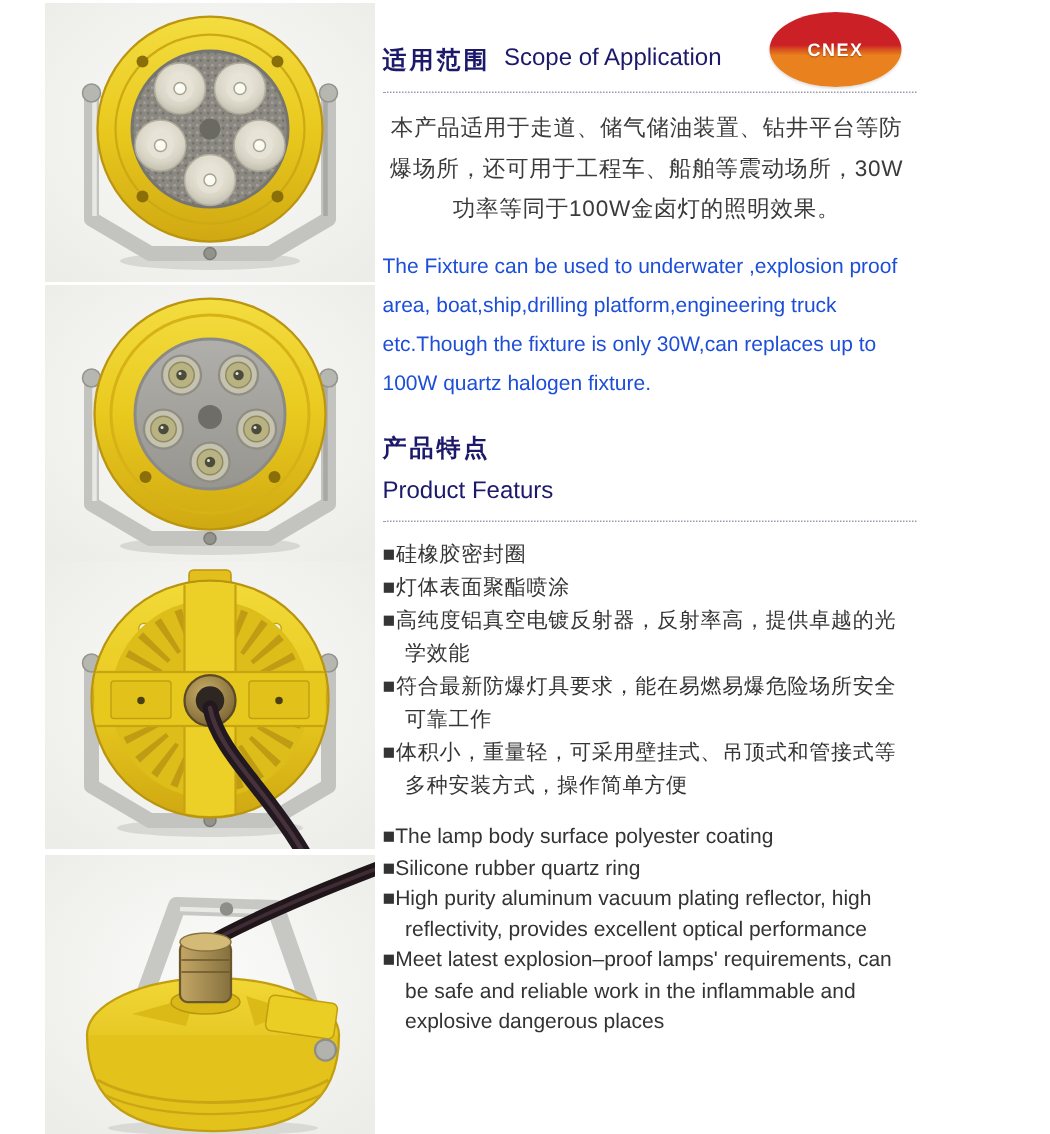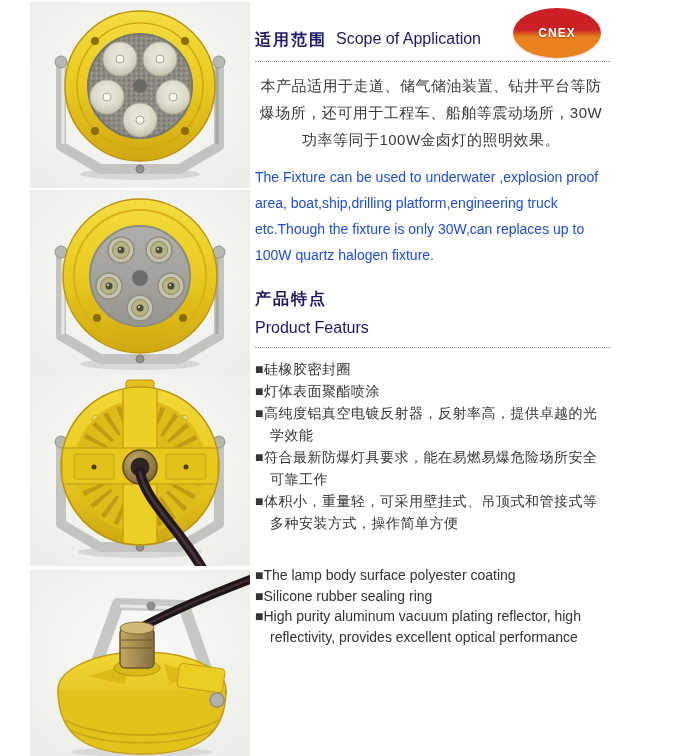--- a/index.html
+++ b/index.html
@@ -42,21 +42,21 @@
   .section-header .en{font-size:16px;color:var(--heading);}
   .para-zh{margin-top:10px;font-size:15px;line-height:27px;letter-spacing:0.5px;color:#3b3b3b;width:352px;text-align:center;}
   .para-en{margin-top:11px;font-size:14px;line-height:26px;color:#1d4ed8;width:350px;}
   .features-header{margin-top:21px;flex-direction:column;}
   ul.features{list-style:none;margin-top:10px;}
   ul.features li{
     padding-left:15px;text-indent:-15px;
     font-size:14px;line-height:21px;color:#353535;
   }
   ul.features-zh li{letter-spacing:0.5px;line-height:22px;}
-  ul.features-en{margin-top:31px;}
+  ul.features-en{margin-top:13px;}
   ul.features-en li{line-height:20.5px;color:#333;}
 </style>
 </head>
 <body>
 
 <div class="page">
 
   <div class="photos">
 
     <div class="photo photo-1">
@@ -307,17 +307,18 @@
     <ul class="features features-zh">
       <li>■硅橡胶密封圈</li>
       <li>■灯体表面聚酯喷涂</li>
       <li>■高纯度铝真空电镀反射器，反射率高，提供卓越的光学效能</li>
       <li>■符合最新防爆灯具要求，能在易燃易爆危险场所安全可靠工作</li>
       <li>■体积小，重量轻，可采用壁挂式、吊顶式和管接式等多种安装方式，操作简单方便</li>
     </ul>
 
     <ul class="features features-en">
       <li>■The lamp body surface polyester coating</li>
-      <li>■Silicone rubber sealing ring</li>
+      <li>■Silicone rubber quartz ring</li>
       <li>■High purity aluminum vacuum plating reflector, high reflectivity, provides excellent optical performance</li>
+      <li>■Meet latest explosion–proof lamps' requirements, can be safe and reliable work in the inflammable and explosive dangerous places</li>
     </ul>
   </div>
 </div>
 
 </body></html>

